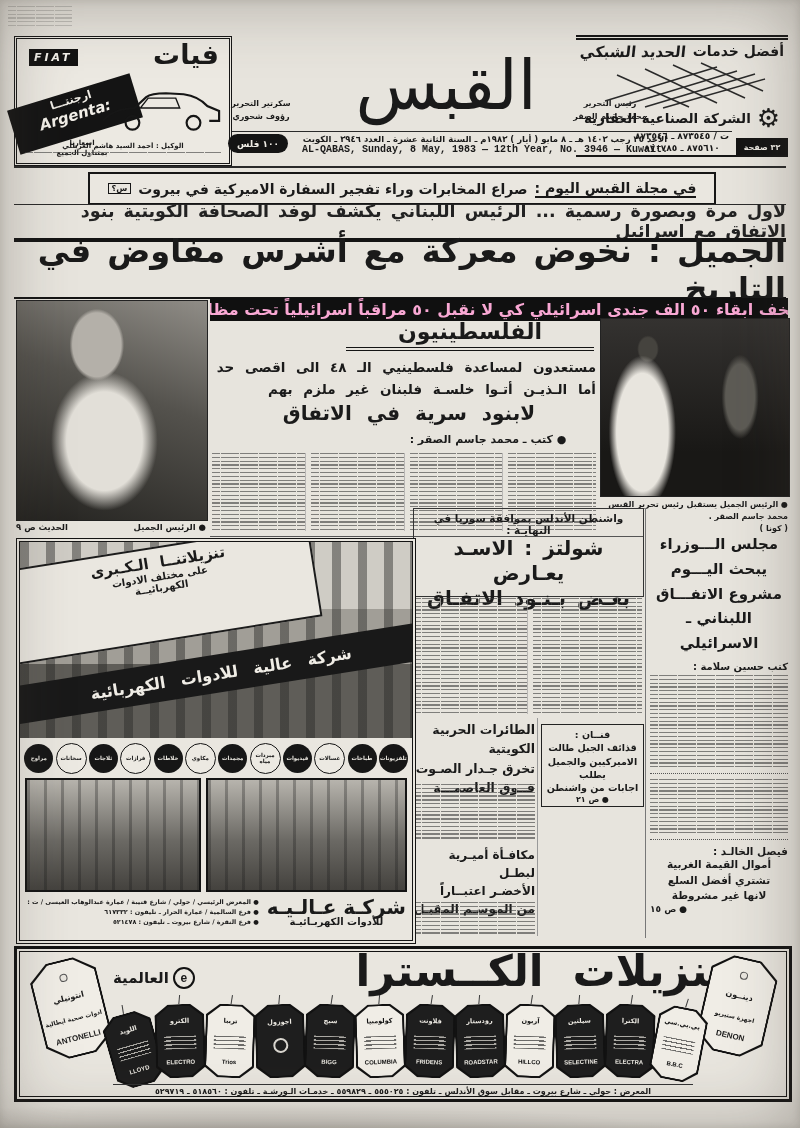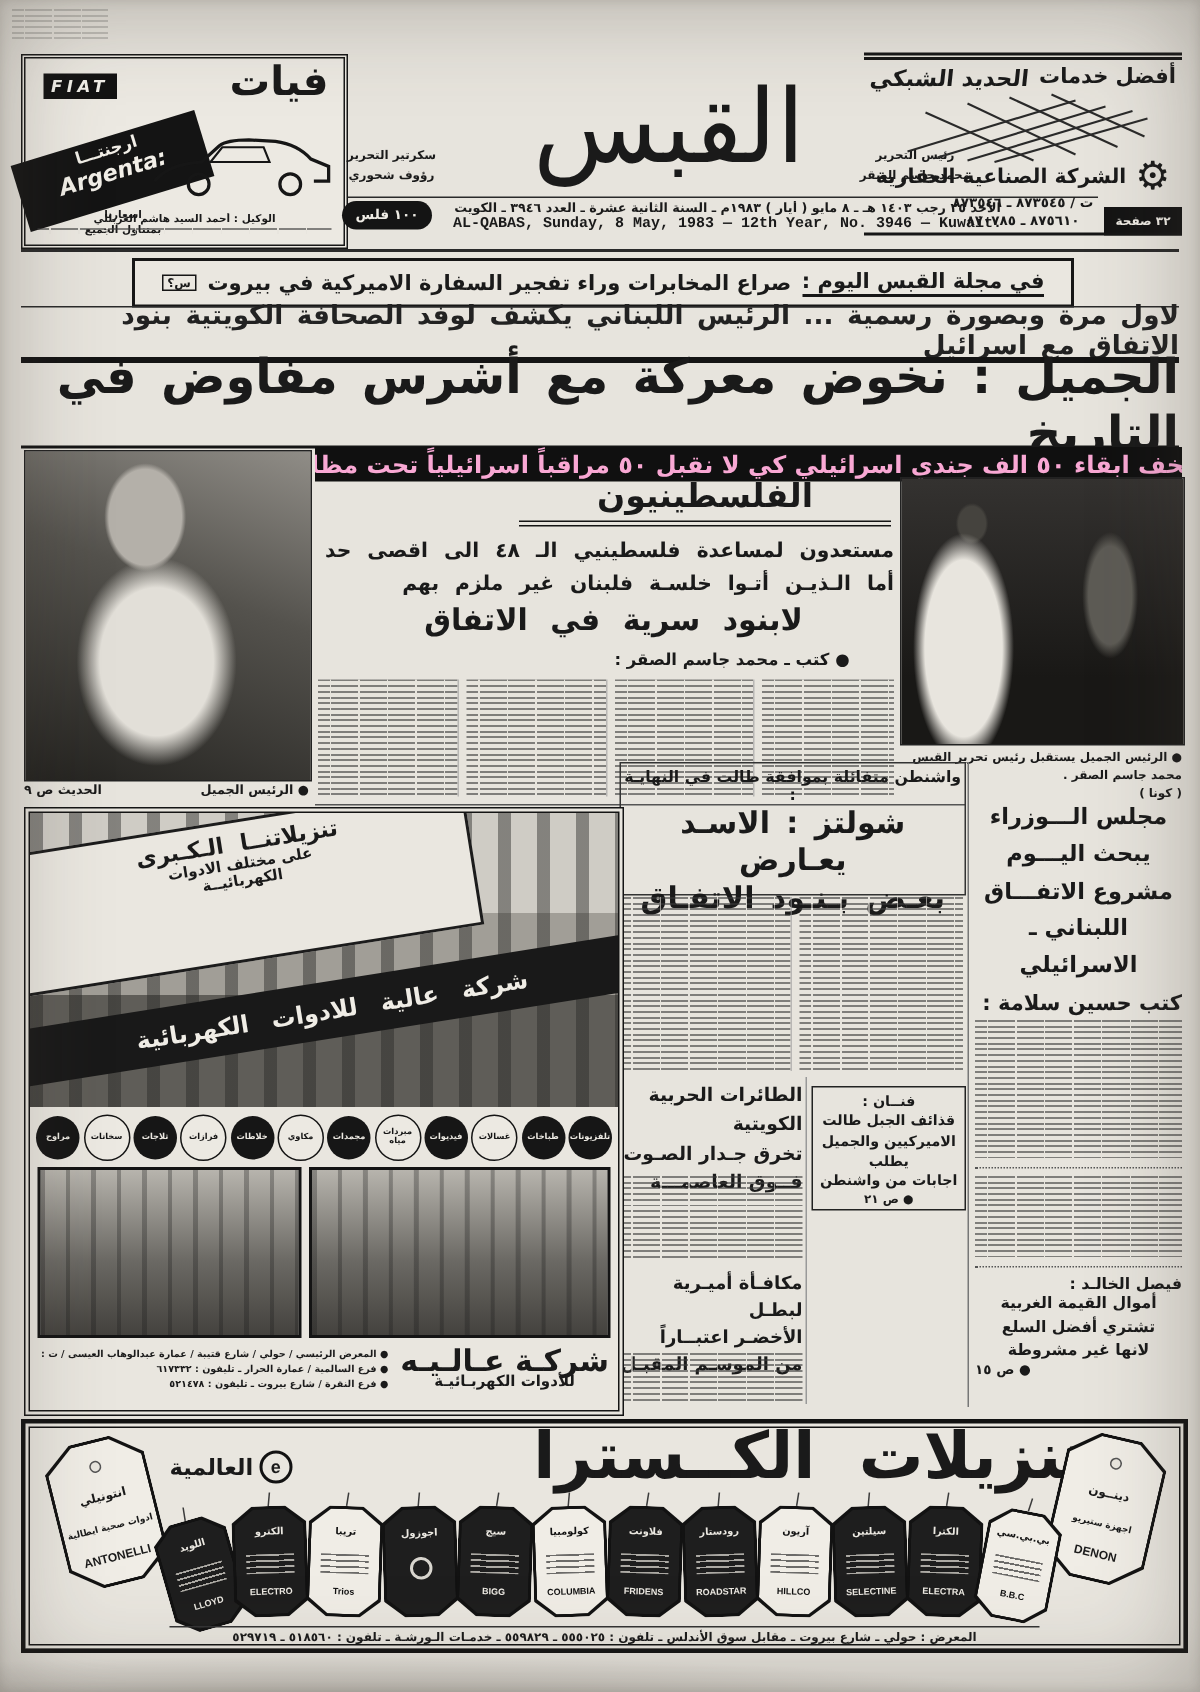--- a/index.html
+++ b/index.html
@@ -100,21 +100,21 @@
   #reward-head{left:413px;top:846px;width:122px;font-size:12px;font-weight:900;text-align:right;line-height:1.5;}
   #reward-greek{left:413px;top:902px;width:122px;height:32px;}
   #artist-box{left:541px;top:724px;width:101px;height:78px;border:1.5px solid #222;text-align:center;
      font-size:9.5px;font-weight:800;line-height:1.4;padding-top:3px;}
   #artist-box .ref{font-size:8px;}
   #readers-box{left:541px;top:808px;width:101px;height:128px;border:1.5px solid #222;text-align:center;padding:3px;}
   #readers-box .t{font-size:11px;font-weight:900;line-height:1.4;}
   #readers-box .g{height:84px;margin-top:5px;}
   #cabinet-col{left:650px;top:532px;width:138px;}
   #cabinet-col .head{font-size:15px;font-weight:900;text-align:center;line-height:1.65;}
-  #cabinet-col .byline{font-size:14px;font-weight:bold;text-align:right;margin:5px 0 3px 0;}
+  #cabinet-col .byline{font-size:10px;font-weight:bold;text-align:right;margin:5px 0 3px 0;}
   #cabinet-col .g1{height:92px;}
   #cabinet-col .sep{border-top:1px dotted #555;margin:6px 0 5px 0;}
   #cabinet-col .avia{font-size:11.5px;font-weight:900;text-align:center;line-height:1.55;}
   #cabinet-col .g2{height:54px;margin-top:5px;}
   #cabinet-col .fk{font-size:10.5px;font-weight:800;text-align:right;}
   #cabinet-col .fl{font-size:10.5px;font-weight:800;text-align:center;line-height:1.5;}
   #cabinet-col .fr{font-size:9px;text-align:left;font-weight:bold;}
   
   #alia-ad{left:16px;top:538px;width:392px;height:398px;border:4px double #141414;background:#e9e6df;overflow:hidden;}
   #alia-store{position:relative;height:196px;overflow:hidden;background:
@@ -294,21 +294,21 @@
   <div class="abs" id="right-cap">
     <div>● الرئيس الجميل يستقبل رئيس تحرير القبس محمد جاسم الصقر .</div>
     <div>( كونا )</div>
   </div>
 
   <div class="abs hr-c"></div>
   <div class="abs vr1"></div>
   <div class="abs vr2"></div>
 
   <div class="abs" id="shultz-box">
-    <div id="shultz-kicker">واشنطن متفائلة بموافقة طالت في النهايـة :</div>
+    <div id="shultz-kicker">واشنطن الأندلس بموافقة سوريا في النهايـة :</div>
     <div class="shultz-line">شولتز : الاسـد يعـارض</div>
     <div class="shultz-line">بعـض بـنـود الاتفـاق</div>
   </div>
   <div class="abs" id="shultz-greek">
     <div class="gcol greek tiny"></div>
     <div class="gcol greek tiny"></div>
   </div>
 
   <div class="abs" id="jets-head">
     <div>الطائرات الحربية الكويتية</div>

